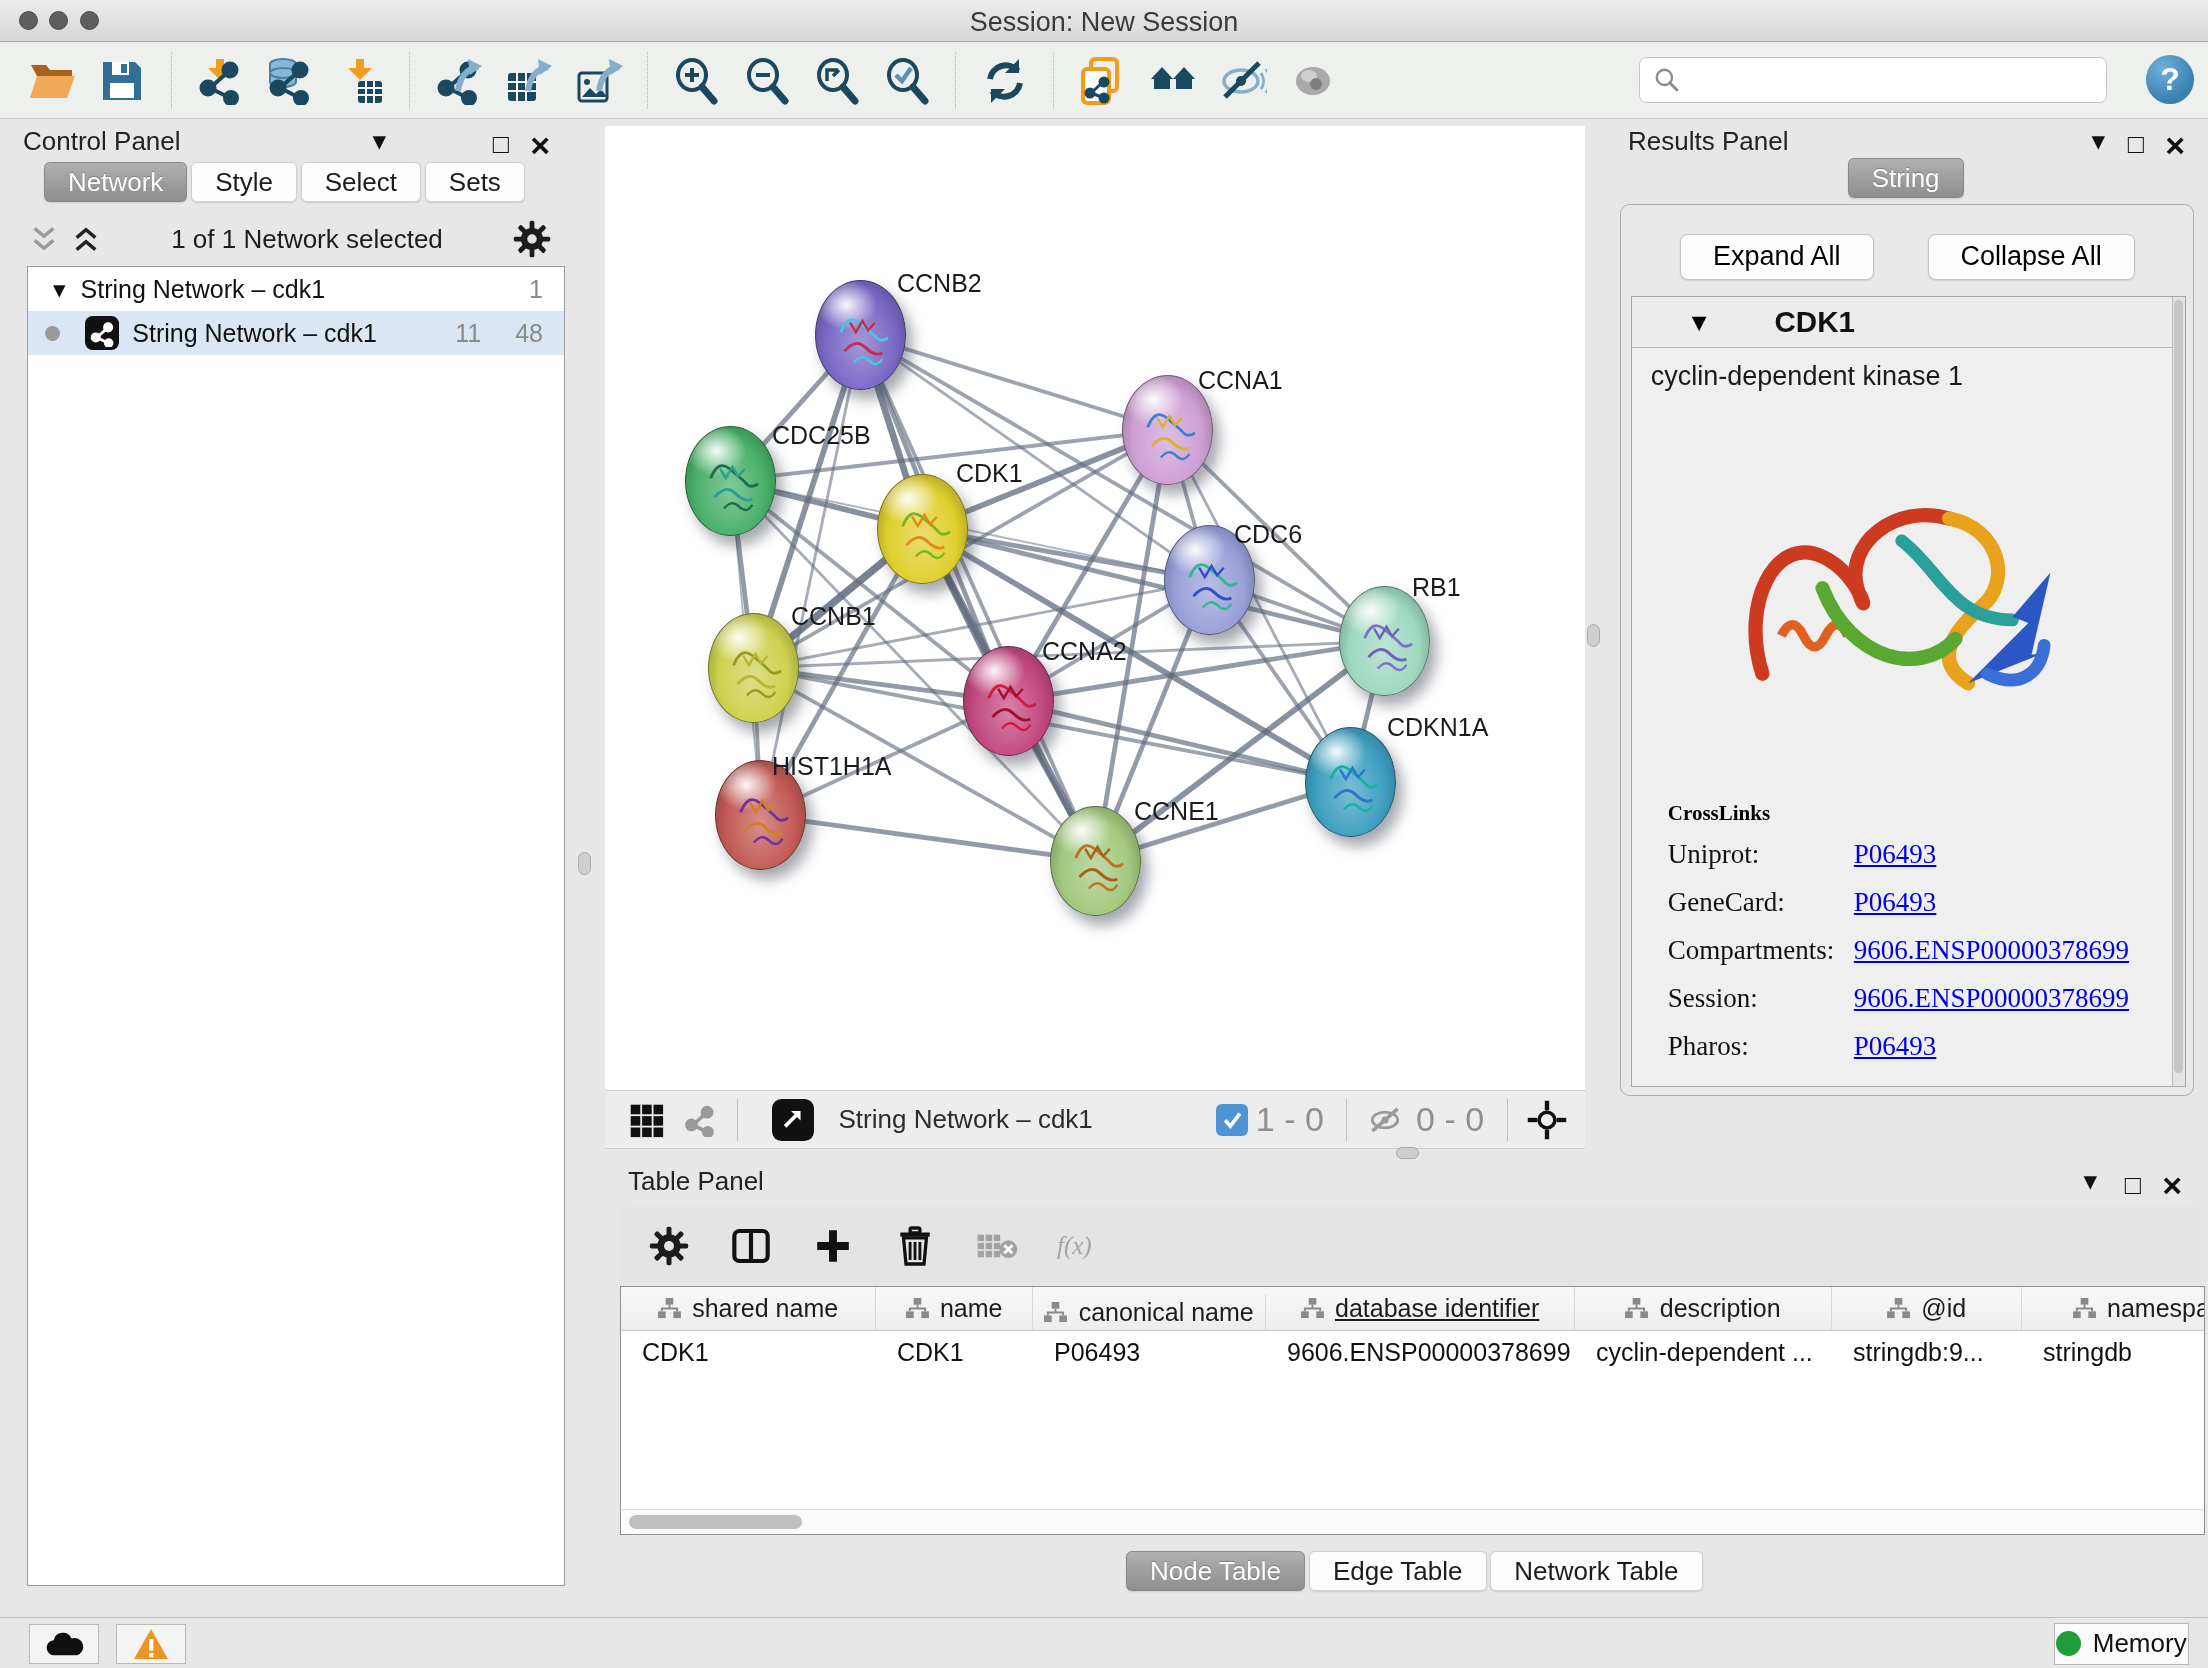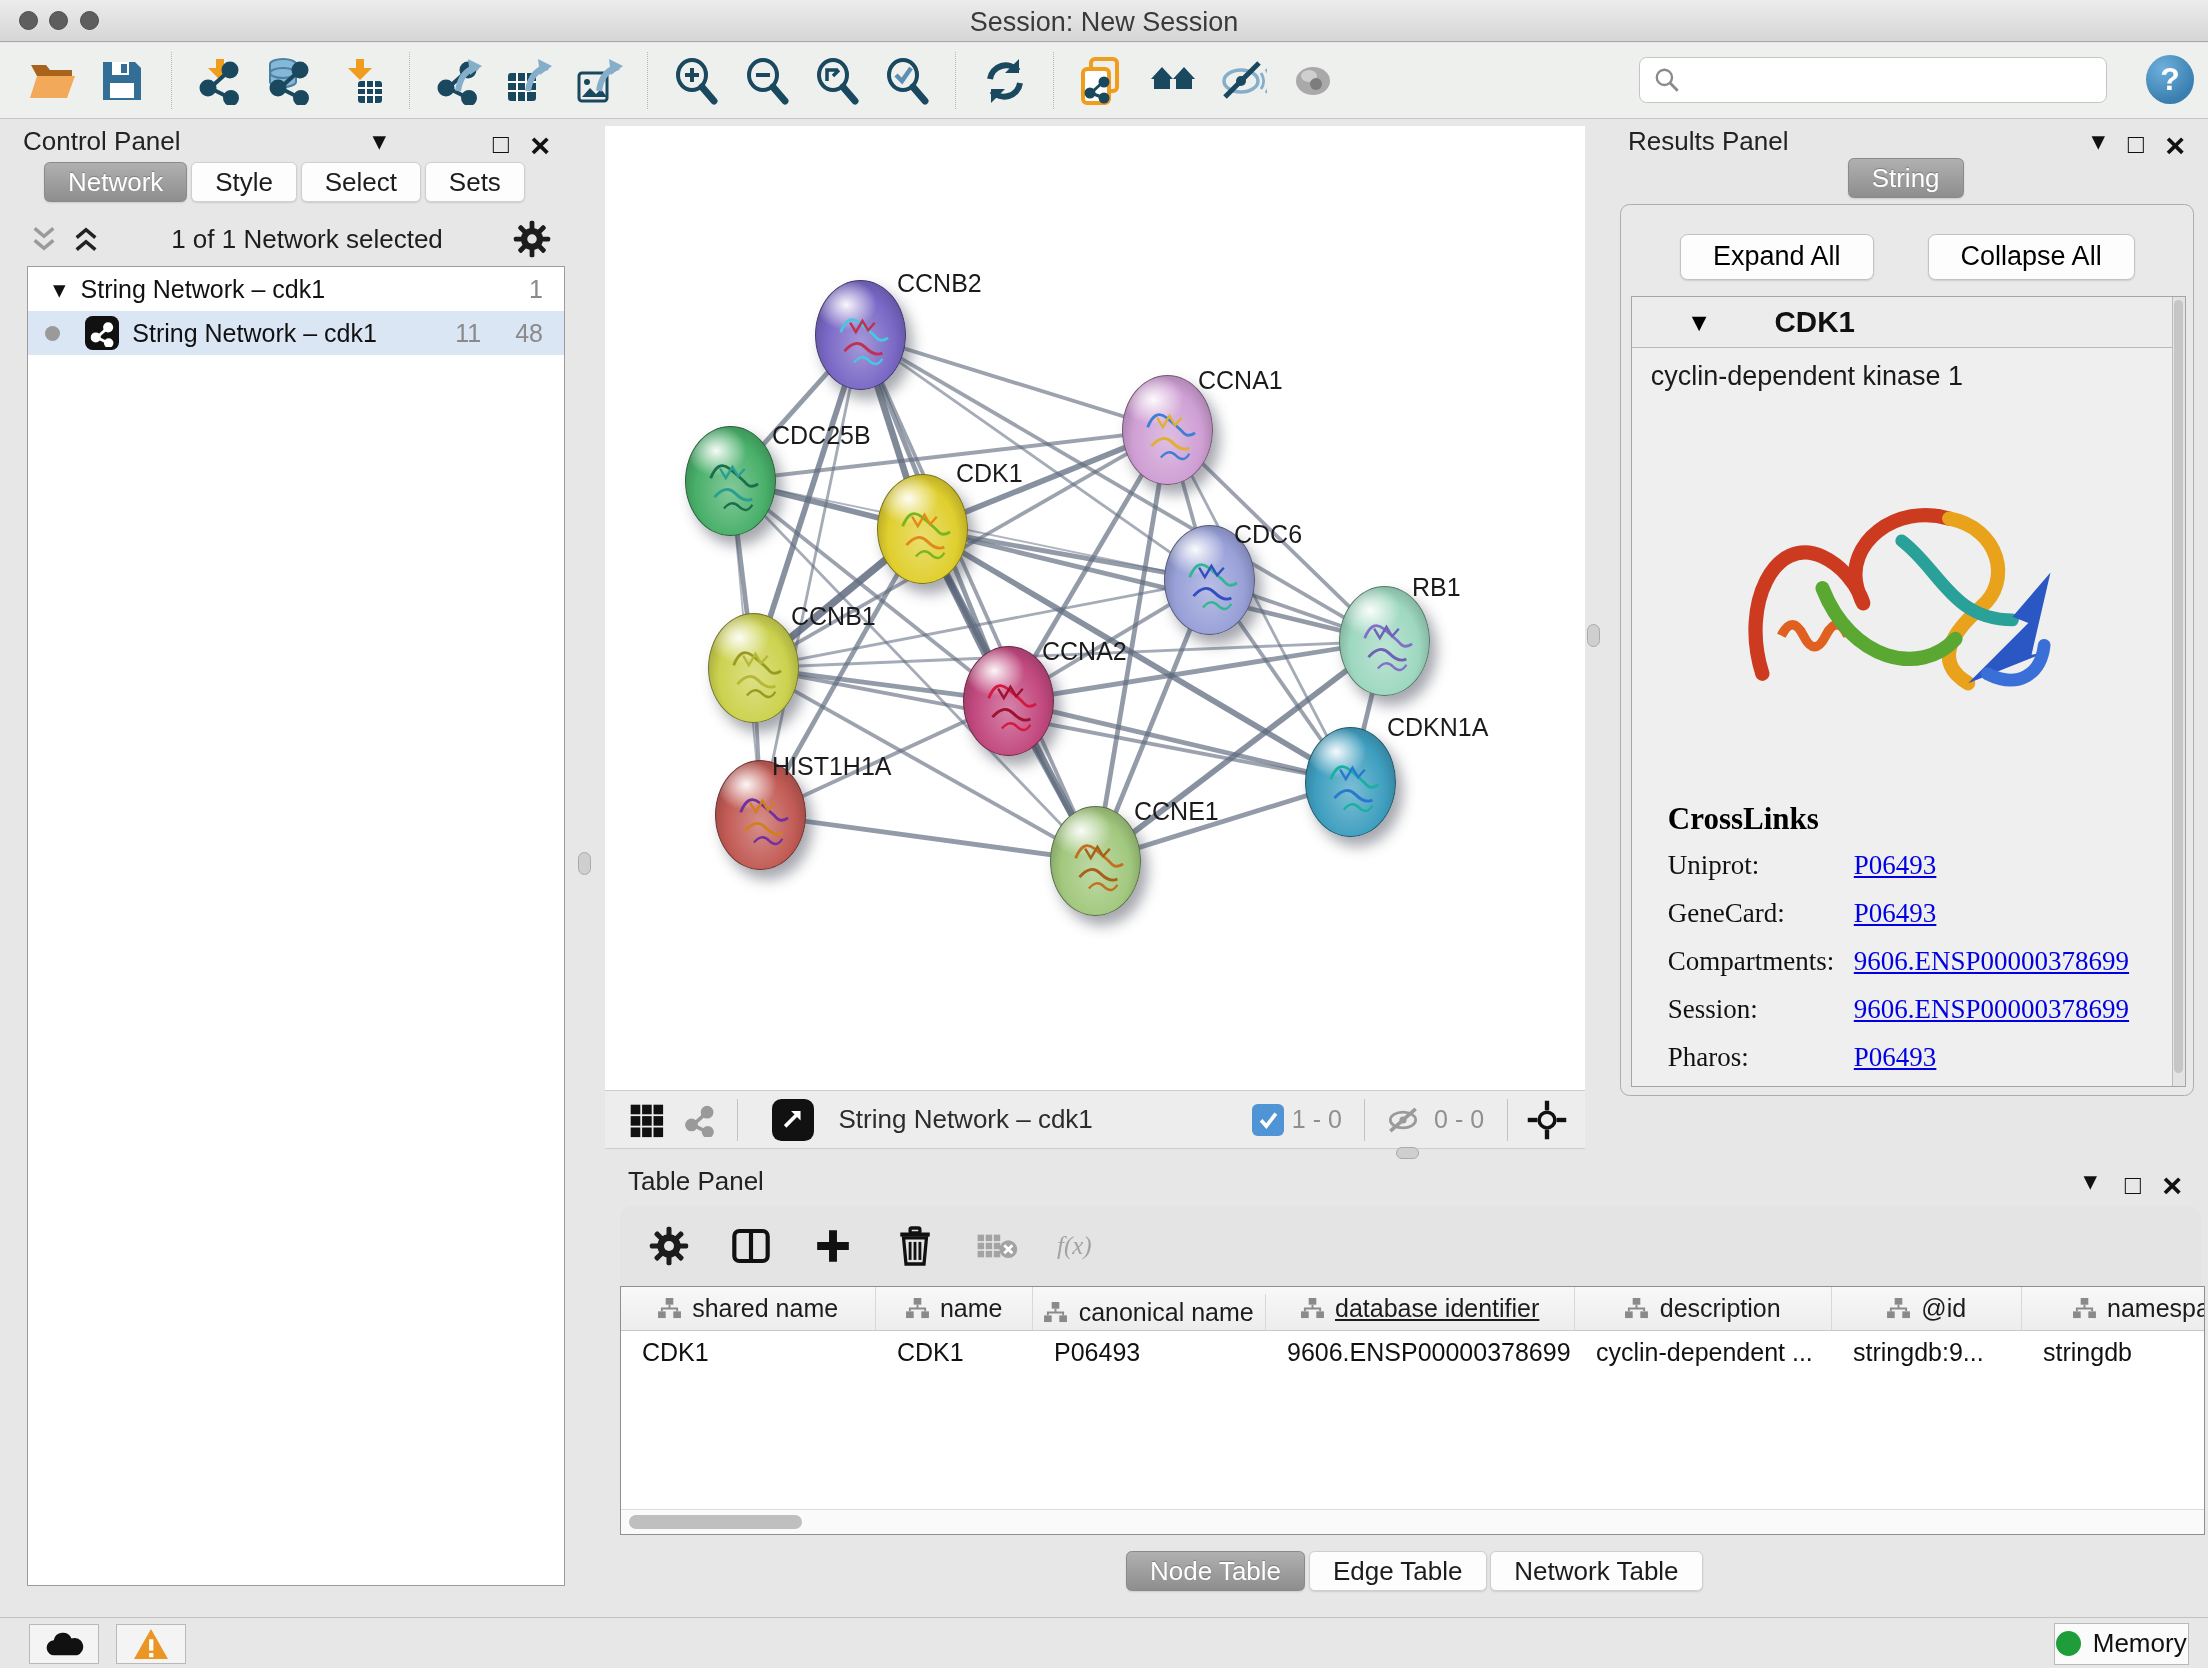--- a/index.html
+++ b/index.html
@@ -64,21 +64,21 @@
   .node { position:absolute; width:91px; height:110px; border-radius:50%; z-index:2;
     box-shadow:6.7px 9.5px 13.3px rgba(55,60,75,.45); cursor:pointer; }
   .node svg { position:absolute; left:0; top:0; }
   .node-label { position:absolute; z-index:3; font-size:25px; color:#1b1b1b; white-space:nowrap; }
 
   .canvas-toolbar { position:absolute; left:605px; top:1090px; width:980px; height:59px;
     background:#ededed; border-top:1px solid #cdcdcd; border-bottom:1px solid #cdcdcd;
     display:flex; align-items:center; }
   .ct-sep { width:0; height:42px; border-left:1px solid #c2c2c2; margin:0 15px; }
   .ct-title { font-size:26px; color:#2c2c2c; margin-left:25px; flex:1; }
-  .ct-count { font-size:25px; color:#8f8f8f; margin:0 7.6px; }
+  .ct-count { font-size:34px; color:#8f8f8f; margin:0 7.6px; }
   .ct-check { width:32px; height:32px; border-radius:5.7px; background:#4f94d4; display:flex;
     align-items:center; justify-content:center; cursor:pointer; }
   .icon-btn { display:flex; align-items:center; justify-content:center; cursor:pointer; }
 
   
   .results-panel { position:absolute; left:1607px; top:120px; width:601px; height:980px; }
   .rp-head { position:absolute; left:21px; top:5.7px; }
   .rp-box { position:absolute; left:13.3px; top:84px; width:574px; height:892px;
     background:#e9e9e9; border:1px solid #adadad; border-radius:9.5px; }
   .rp-buttons { display:flex; justify-content:center; gap:54px; margin-top:28.5px; }
@@ -89,21 +89,21 @@
     background:#efefef; border:1.9px solid #a5a5a5; overflow:hidden; }
   .rp-scroll { position:absolute; right:0; top:0; width:13.3px; height:100%;
     background:#e3e3e3; border-left:1px solid #bcbcbc; }
   .rp-scroll .thumb { position:absolute; left:1.9px; top:2.9px; width:8.6px; height:98%;
     background:#c6c6c6; border-radius:4.8px; }
   .gene-head { height:51px; background:#ececec; border-bottom:1px solid #b8b8b8;
     display:flex; align-items:center; cursor:pointer; }
   .gene-head .sym { font-size:29.5px; font-weight:bold; color:#111; margin-left:63px; }
   .gene-desc { font-size:27px; color:#1a1a1a; padding:13.3px 0 0 19px; }
   .crosslinks { font-family:"Liberation Serif","DejaVu Serif",serif; padding-left:36px; }
-  .crosslinks h3 { font-size:31px; color:#000; margin-bottom:13.3px; }
+  .crosslinks h3 { font-size:21px; color:#000; margin-bottom:13.3px; }
   .cl-row { display:flex; font-size:27px; margin-bottom:17px; }
   .cl-label { width:186px; color:#111; }
   .cl-link { color:#0000e0; text-decoration:underline; cursor:pointer; }
 
   
   .table-panel { position:absolute; left:605px; top:1153px; width:1604px; height:466px; }
   .tp-head { position:absolute; left:23px; top:13.3px; }
   .tp-bar { position:absolute; left:15px; top:53px; width:1581px; height:80px;
     background:#e4e4e4; border-radius:11.4px 11.4px 0 0; display:flex; align-items:center; gap:38px; padding-left:27px; }
   .tp-table { position:absolute; left:15px; top:133px; width:1585px; height:249px;

